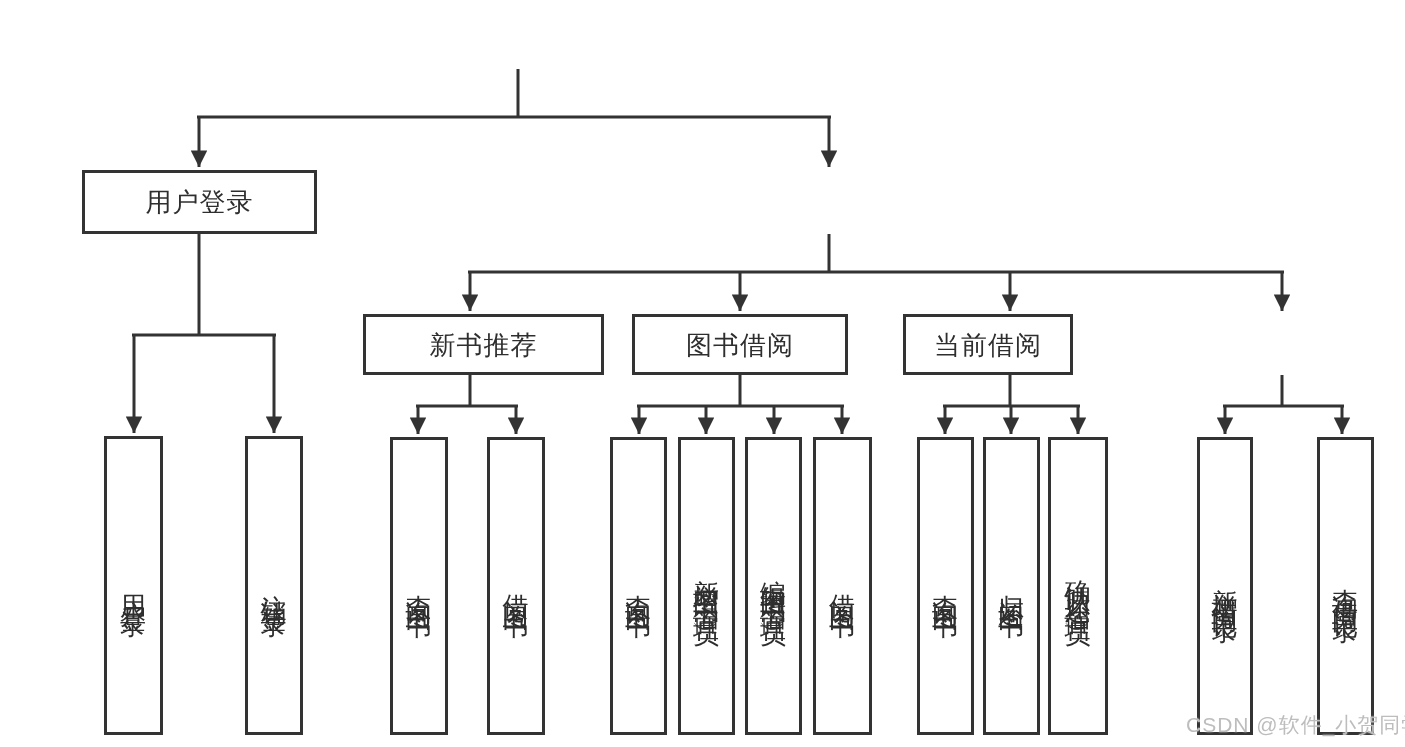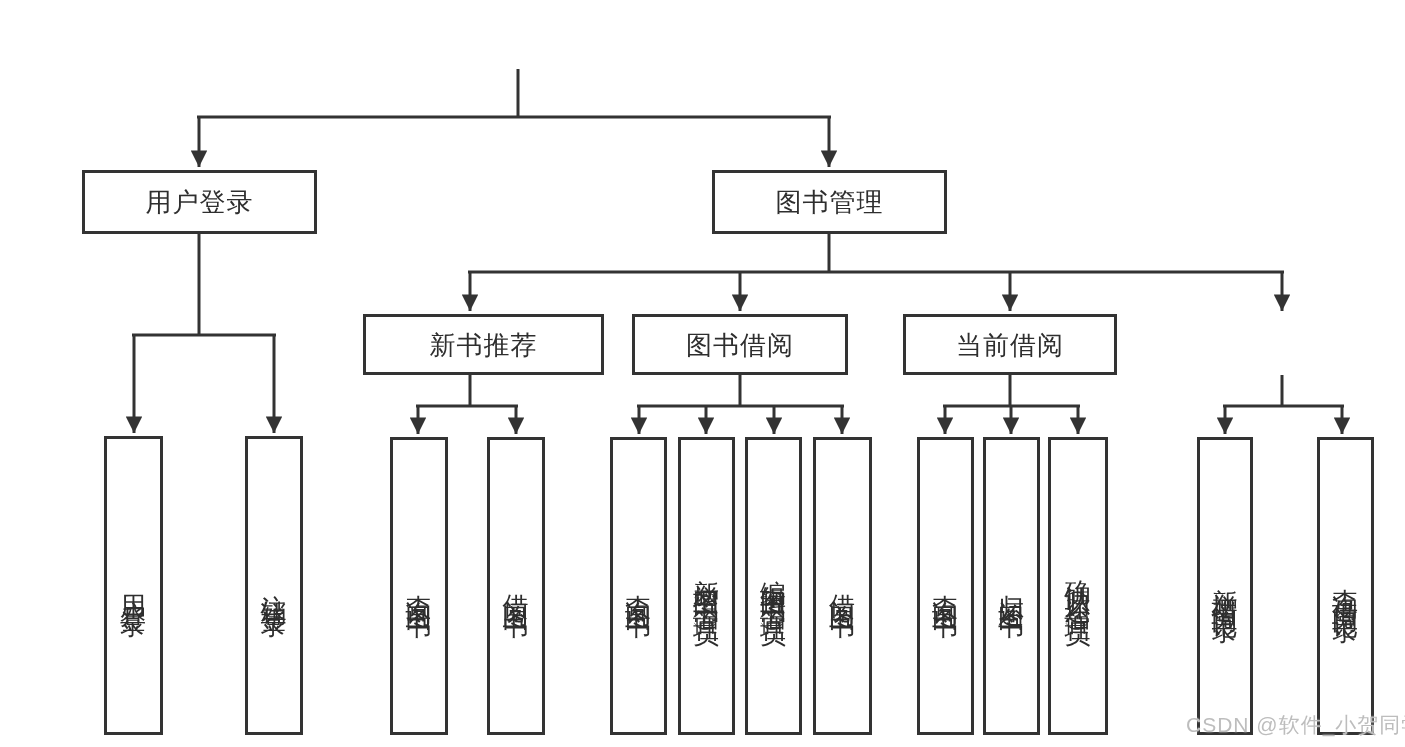--- a/index.html
+++ b/index.html
@@ -76,25 +76,24 @@
     <line class="edge" x1="1078" y1="406" x2="1078" y2="434" marker-end="url(#arrow)"></line>
 
     <line class="edge" x1="1282" y1="375" x2="1282" y2="406"></line>
     <line class="edge" x1="1223" y1="406" x2="1344" y2="406"></line>
     <line class="edge" x1="1225" y1="406" x2="1225" y2="434" marker-end="url(#arrow)"></line>
     <line class="edge" x1="1342" y1="406" x2="1342" y2="434" marker-end="url(#arrow)"></line>
   </svg>
 
 
   <div class="node" style="left:82px;top:170px;width:235px;height:64px;">用户登录</div>
-  <div class="node" style="left:712px;top:170px;width:235px;height:64px;">图书管理</div>
 
   <div class="node" style="left:363px;top:314px;width:241px;height:61px;">新书推荐</div>
   <div class="node" style="left:632px;top:314px;width:216px;height:61px;">图书借阅</div>
-  <div class="node" style="left:903px;top:314px;width:214px;height:61px;">当前借阅</div>
+  <div class="node" style="left:903px;top:314px;width:170px;height:61px;">当前借阅</div>
 
   <div class="node v" style="left:104px;top:436px;width:59px;height:299px;">用户登录</div>
   <div class="node v" style="left:245px;top:436px;width:58px;height:299px;">注销登录</div>
 
   <div class="node v" style="left:390px;top:437px;width:58px;height:298px;">查询图书</div>
   <div class="node v" style="left:487px;top:437px;width:58px;height:298px;">借阅图书</div>
 
   <div class="node v" style="left:610px;top:437px;width:57px;height:298px;">查询图书</div>
   <div class="node v" style="left:678px;top:437px;width:57px;height:298px;">新增图书（管理员）</div>
   <div class="node v" style="left:745px;top:437px;width:57px;height:298px;">编辑图书（管理员）</div>

